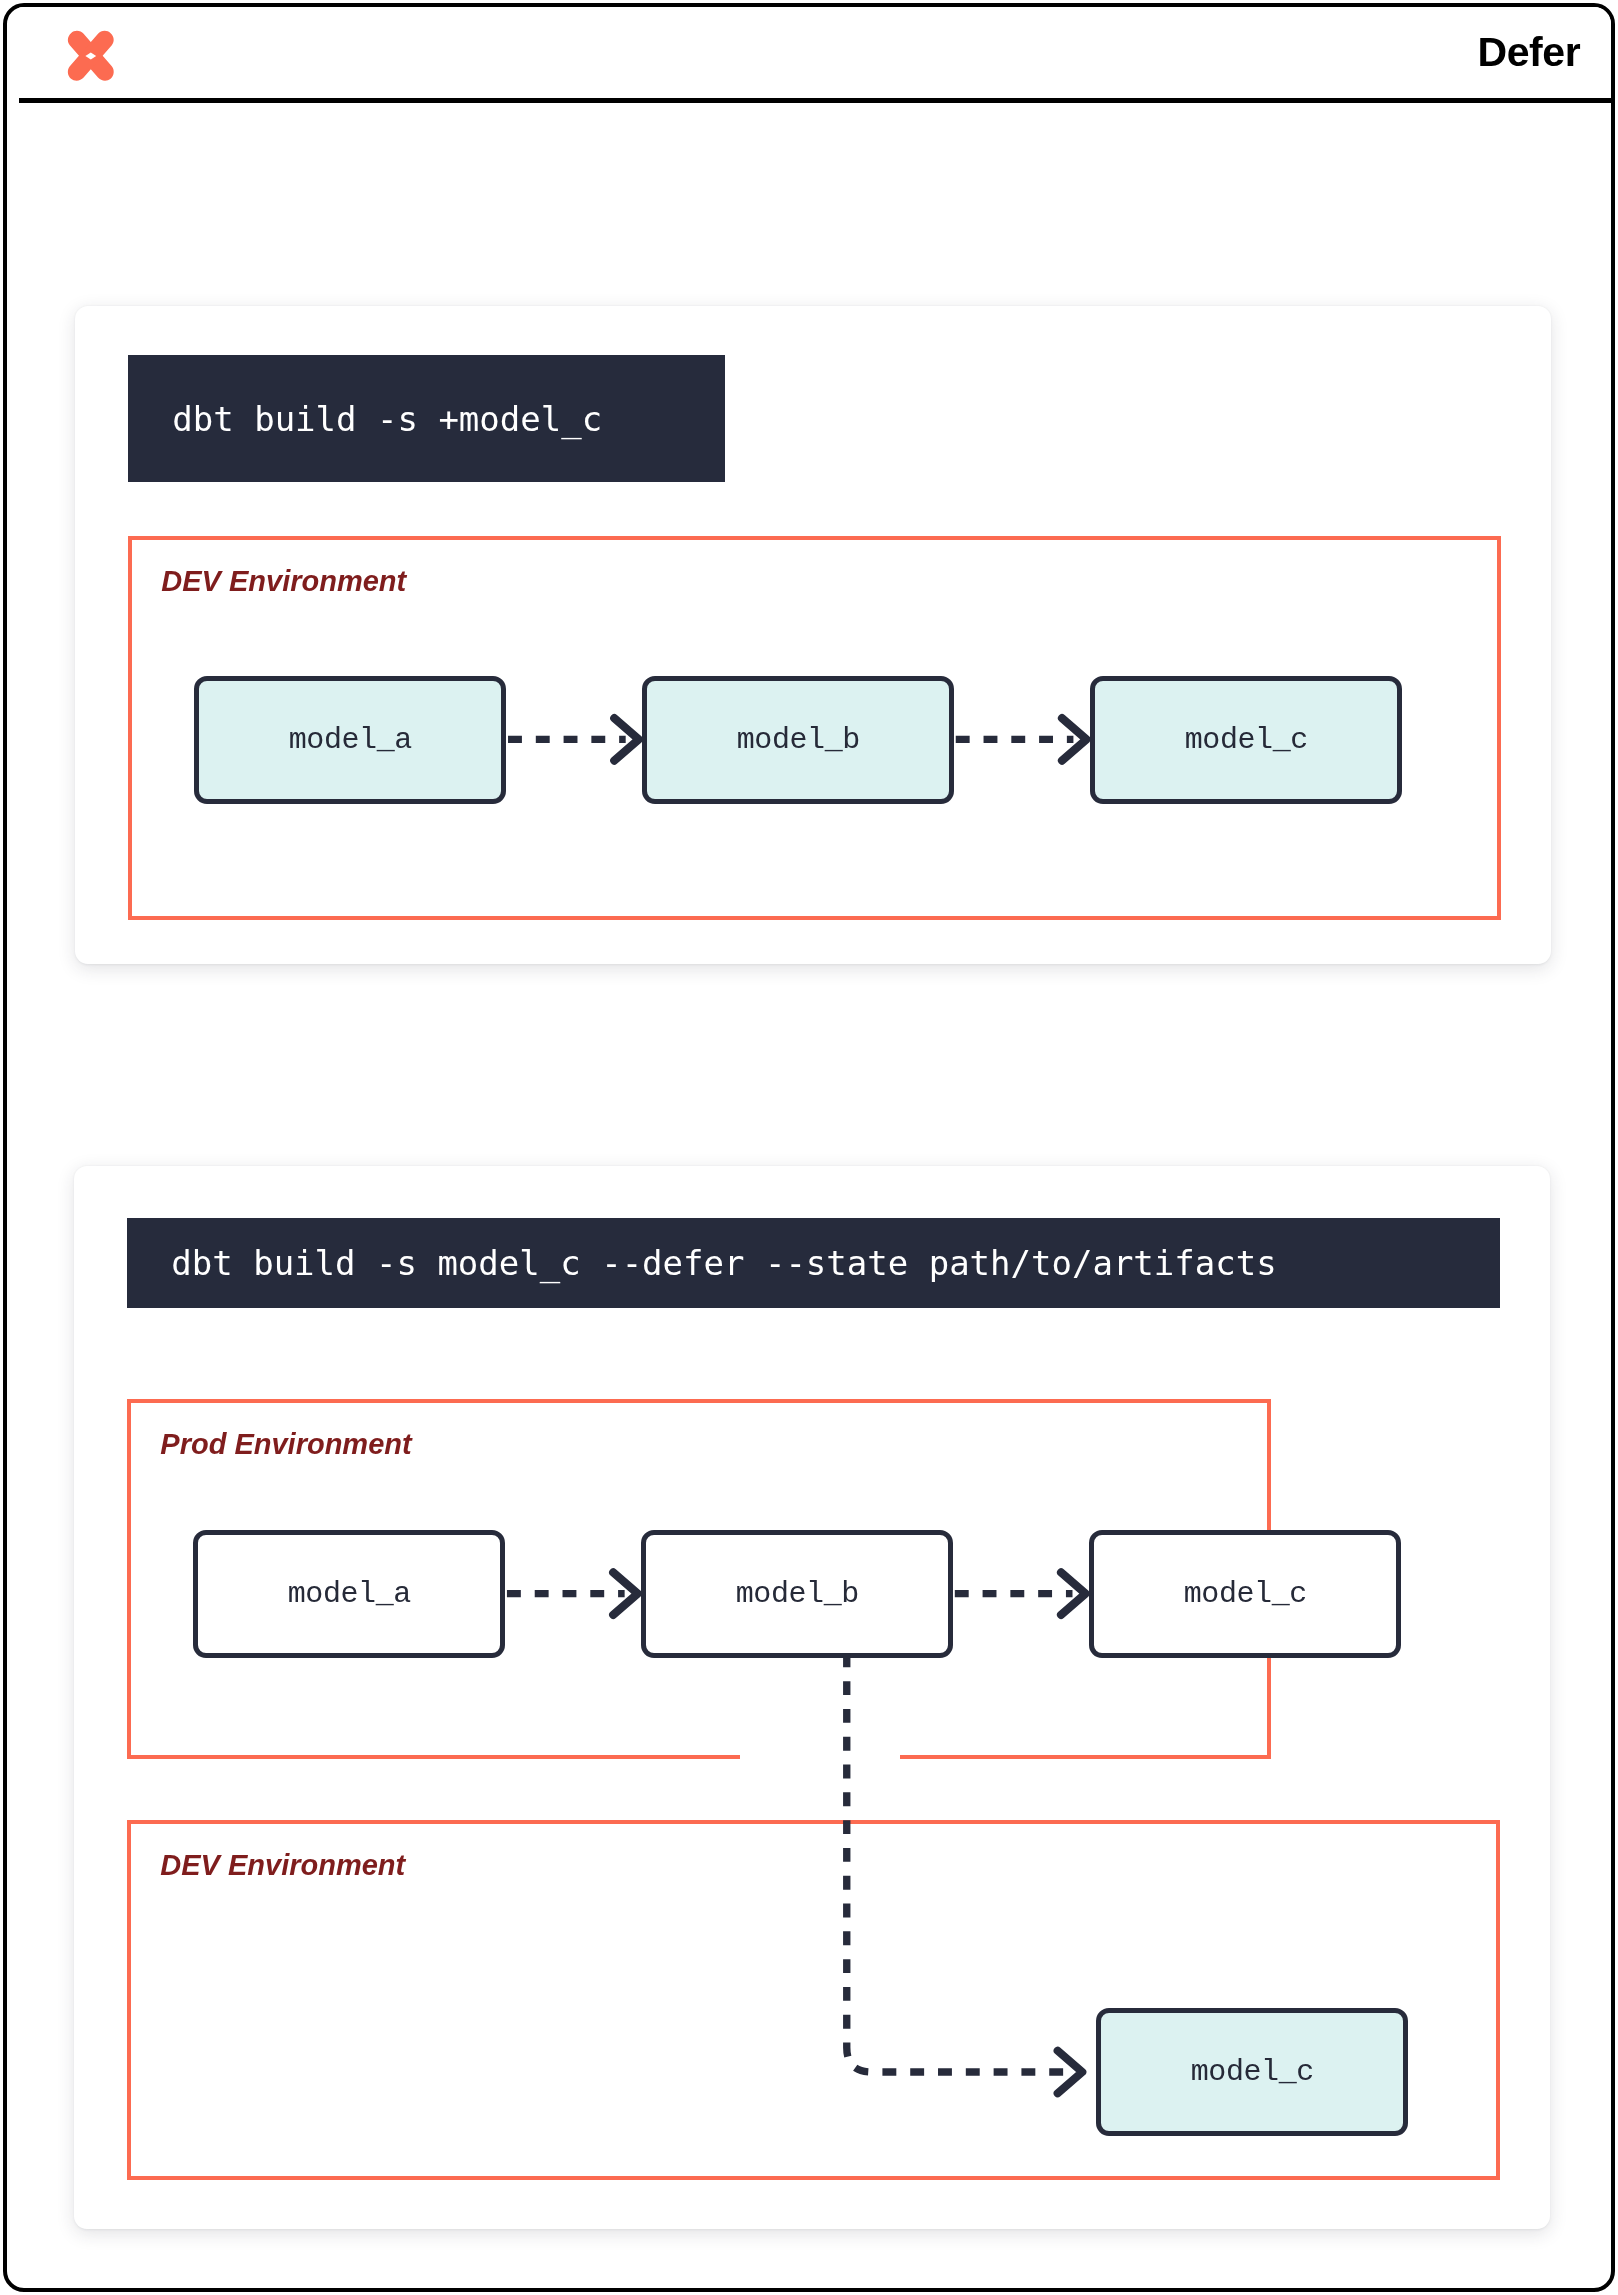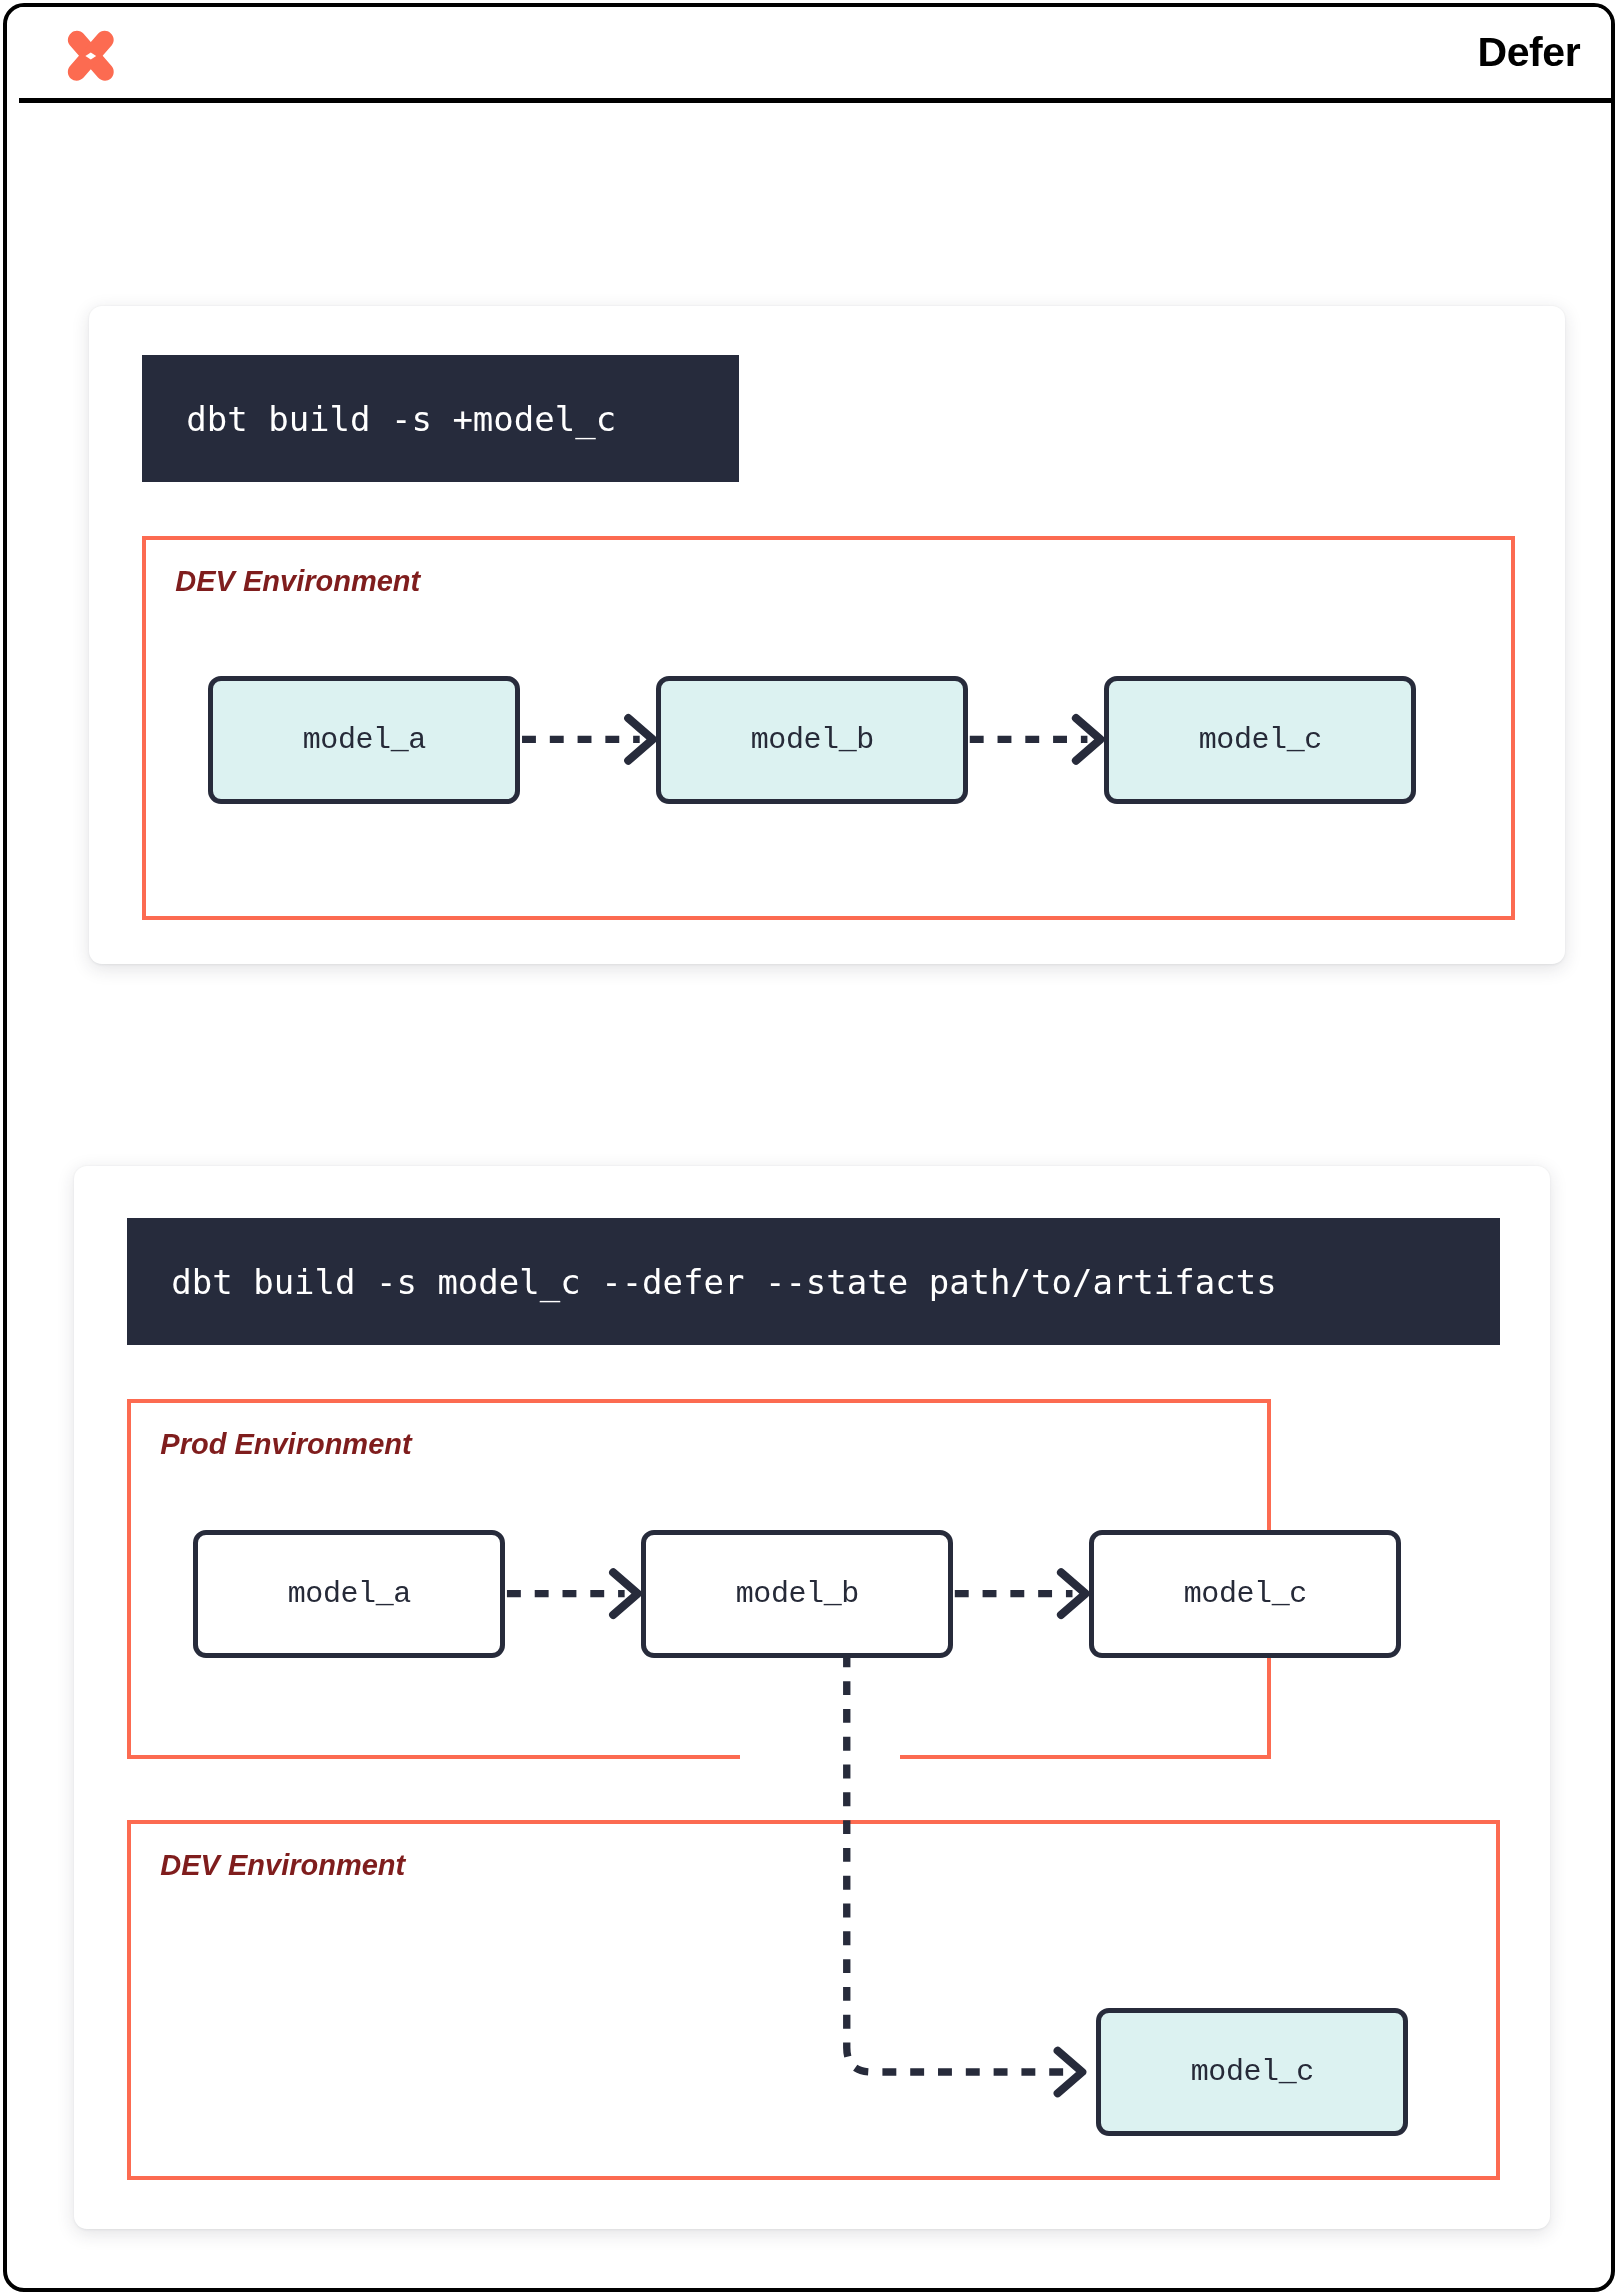--- a/index.html
+++ b/index.html
@@ -149,21 +149,21 @@
                  C80 93 70 92 65 86 L18 32 C13 26 14 17 20 12 Z" fill="#FC6B51"></path>
         <path d="M86 12 C80 6 70 7 65 13 L18 67 C13 73 14 83 20 88
                  C26 93 36 92 41 86 L88 32 C93 26 92 17 86 12 Z" fill="#FC6B51"></path>
         <path d="M53 44 L62 50 L53 56 L44 50 Z" fill="#ffffff"></path>
       </svg>
     </div>
     <div class="header-title">Defer</div>
   </div>
 
 
-  <div class="card" style="left:82px; top:299px; width:1476px; height:658px;text-align:center;">
+  <div class="card" style="left:68px; top:299px; width:1476px; height:658px;text-align:center;">
 
     <div class="code" style="left:53px; top:49px; width:597px; height:127px;">dbt build -s +model_c</div>
 
     <div class="env" style="left:53px; top:230px; width:1373px; height:384px;">
       <div class="env-label" style="left:29px; top:25px;">DEV Environment</div>
 
       <div class="node filled" style="left:62px; top:136px; width:312px; height:128px;">model_a</div>
       <div class="node filled" style="left:510px; top:136px; width:312px; height:128px;">model_b</div>
       <div class="node filled" style="left:958px; top:136px; width:312px; height:128px;">model_c</div>
 
@@ -174,21 +174,21 @@
           <line x1="1008" y1="244" x2="1152" y2="244" stroke-dasharray="17 17"></line>
           <polyline points="1138,218 1168,244 1138,270" stroke-width="10" stroke-linecap="round" stroke-linejoin="round"></polyline>
         </g>
       </svg>
     </div>
   </div>
 
 
   <div class="card" style="left:67px; top:1159px; width:1476px; height:1063px;">
 
-    <div class="code" style="left:53px; top:52px; width:1373px; height:127px;text-align:center;">dbt build -s model_c --defer --state path/to/artifacts</div>
+    <div class="code" style="left:53px; top:52px; width:1373px; height:90px;text-align:center;">dbt build -s model_c --defer --state path/to/artifacts</div>
 
     <div class="env" style="left:53px; top:233px; width:1144px; height:360px;text-align:center;">
       <div class="env-label" style="left:29px; top:25px;">Prod Environment</div>
 
       <div class="node plain" style="left:62px; top:127px; width:312px; height:128px;">model_a</div>
       <div class="node plain" style="left:510px; top:127px; width:312px; height:128px;">model_b</div>
       <div class="node plain" style="left:958px; top:127px; width:312px; height:128px;">model_c</div>
 
       <svg class="ov" width="1373" height="360" viewBox="0 0 1680 440">
         <g stroke="#272B3B" stroke-width="9" fill="none" stroke-linecap="butt">

